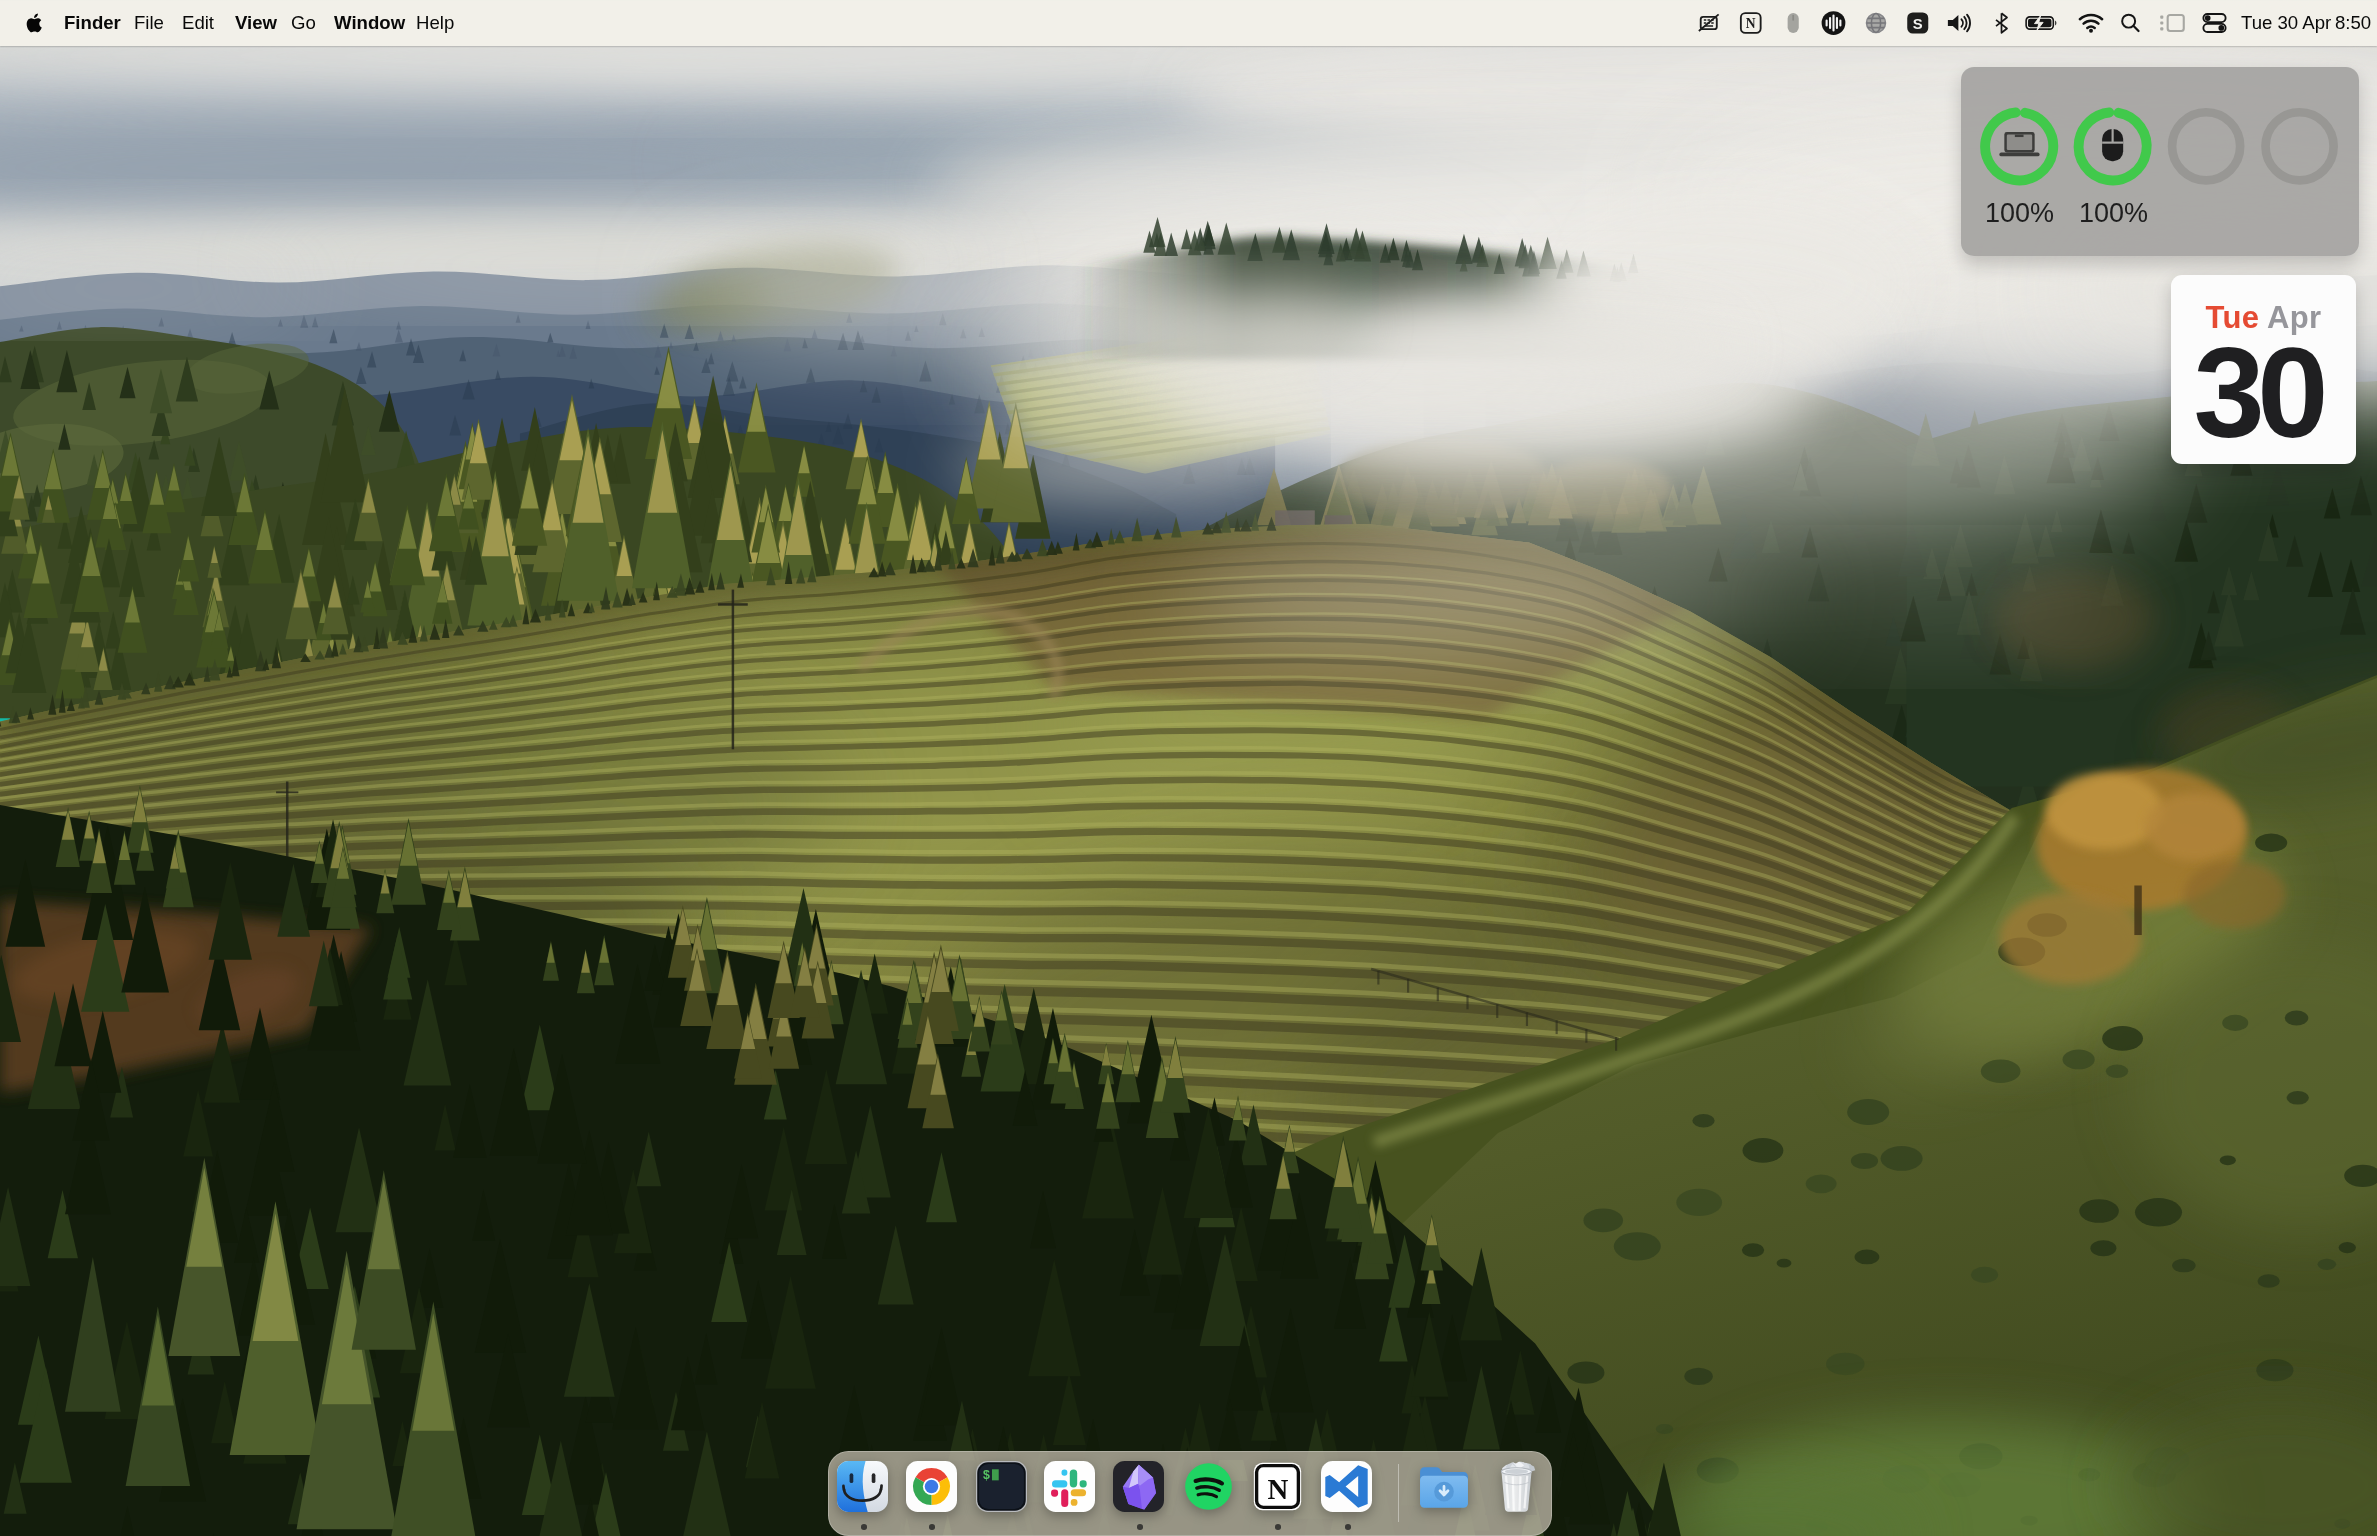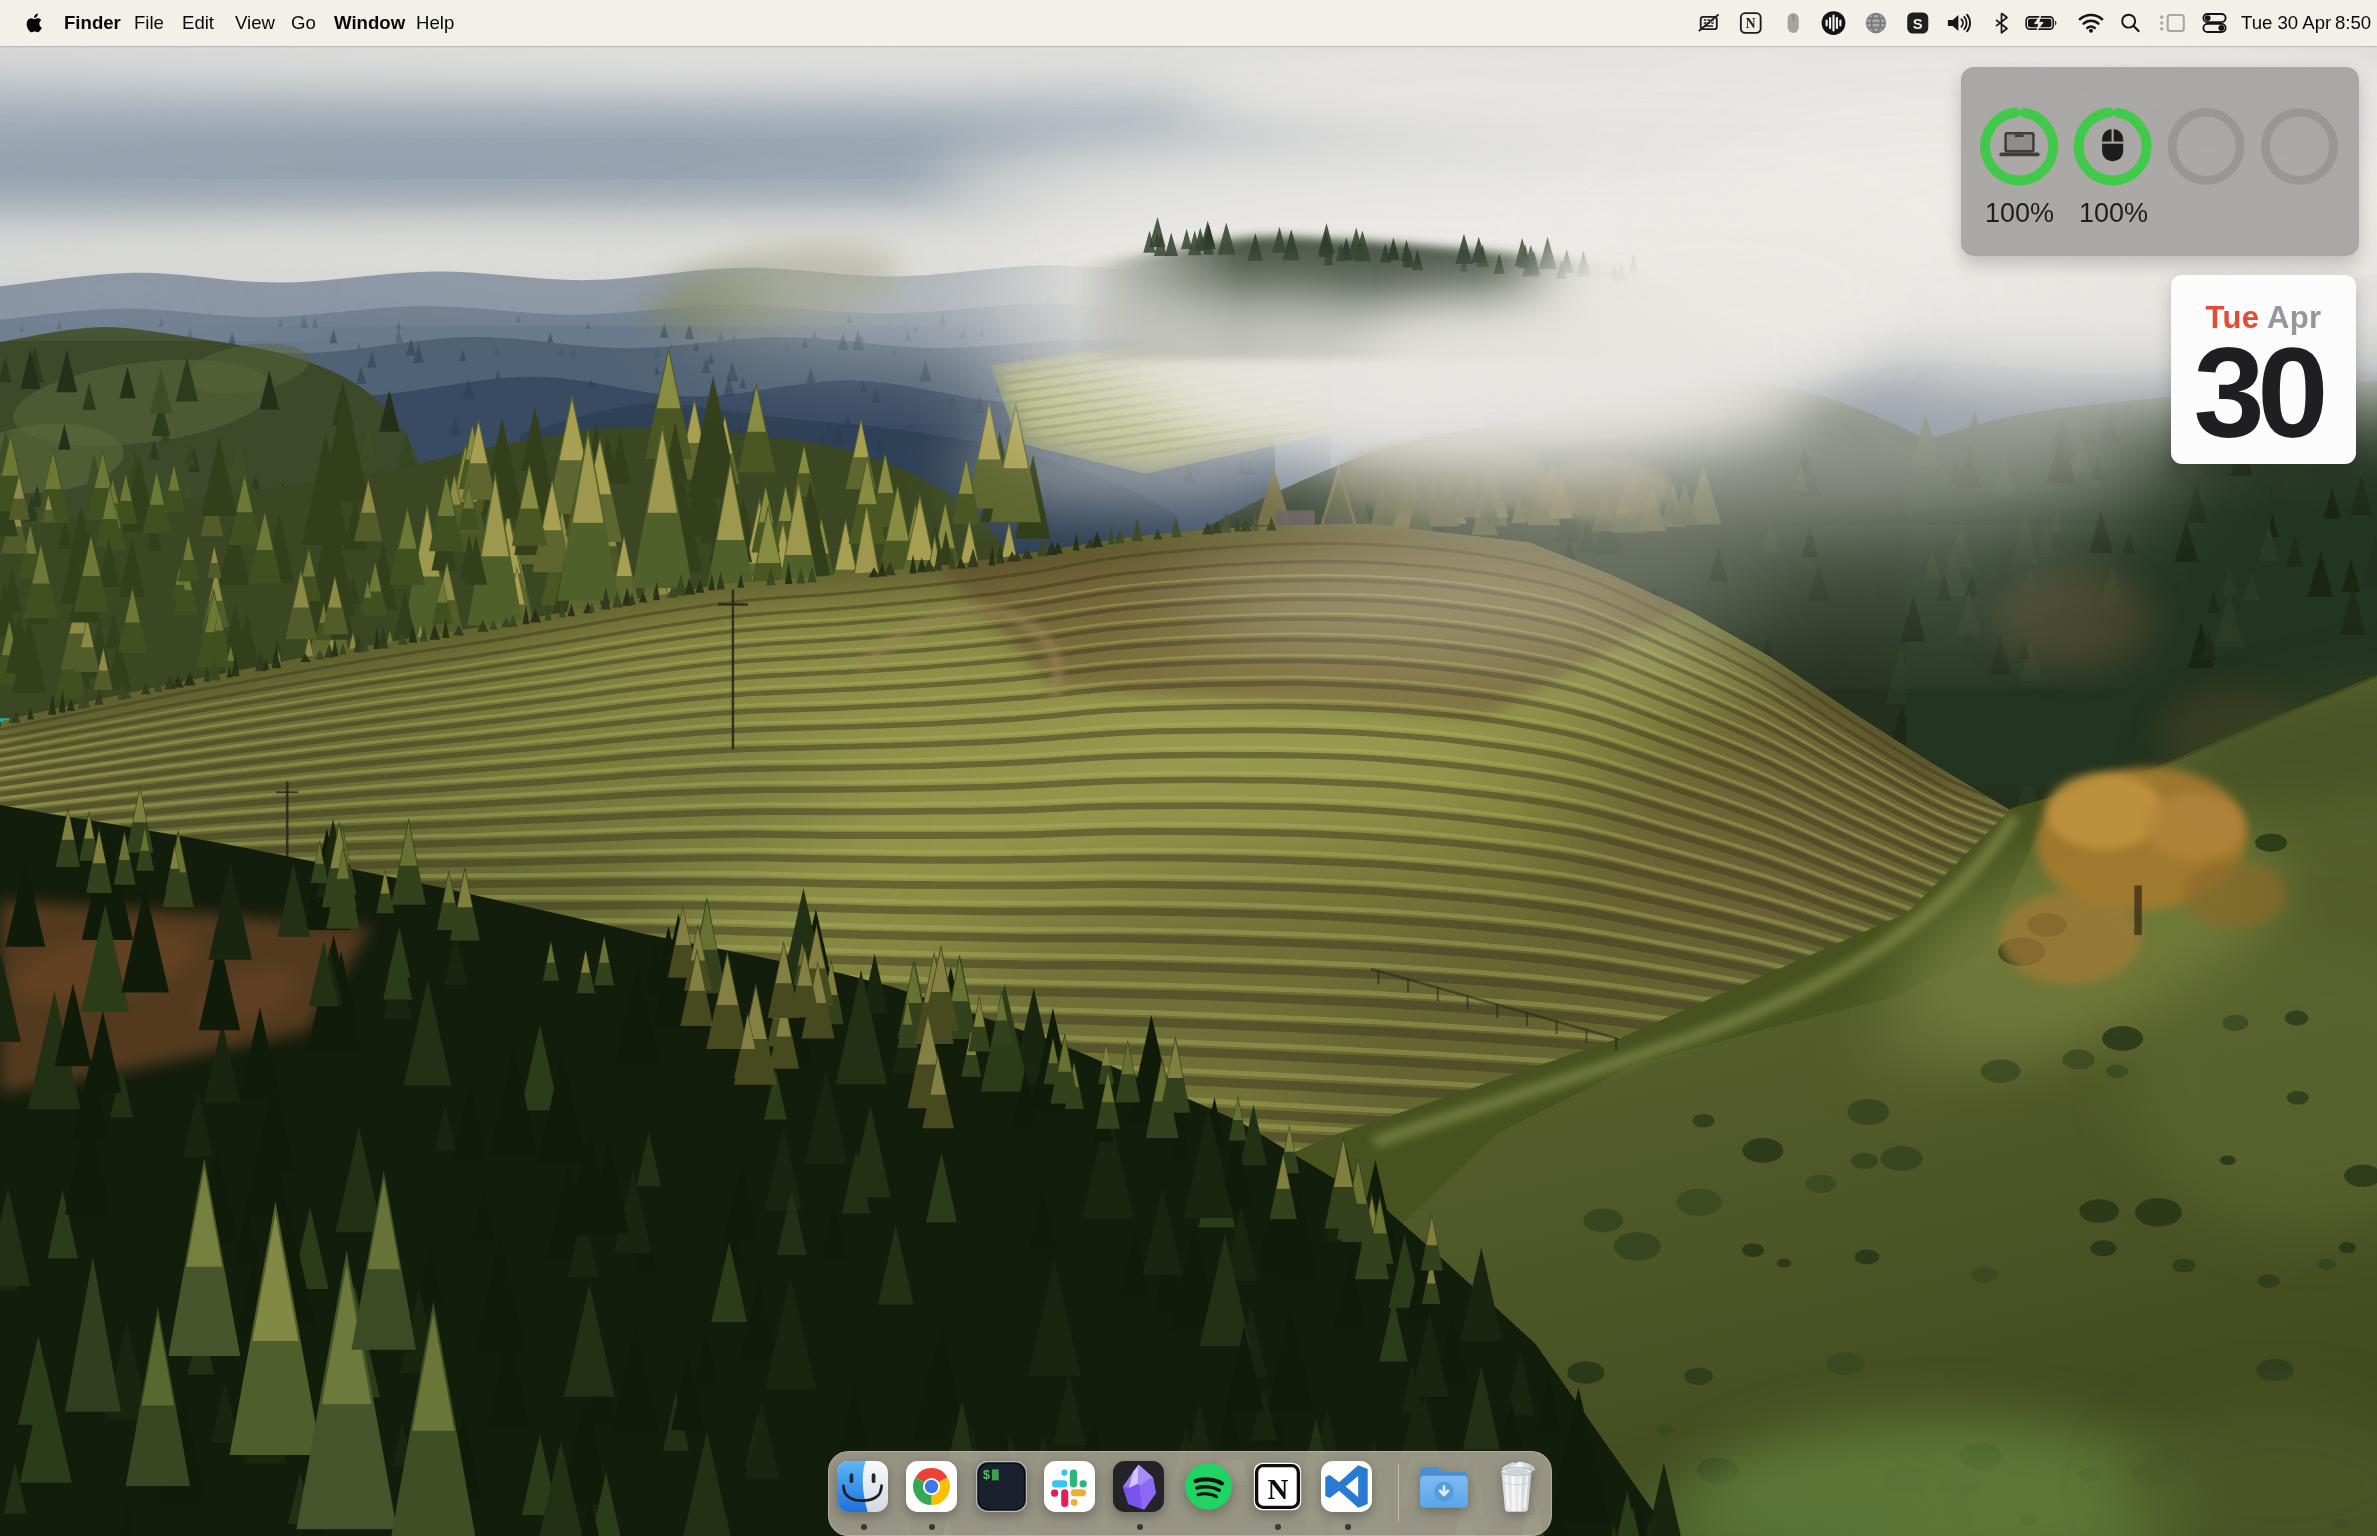--- a/index.html
+++ b/index.html
@@ -1575,21 +1575,21 @@
 <ellipse cx="2300" cy="560" rx="500" ry="70" fill="#e8e6e1" opacity="0.7" filter="url(#b45)"></ellipse>
 <ellipse cx="1980" cy="520" rx="220" ry="60" fill="#e4e2dc" opacity="0.5" filter="url(#b45)"></ellipse>
 </svg>
 <div id="menubar">
       <svg class="micon" style="left:25px" width="17.3" height="21" viewBox="0 0 28 34">
         <path fill="#060606" d="M23.1 18.1c0-3.8 3.1-5.6 3.2-5.7-1.8-2.6-4.5-2.9-5.5-3-2.3-.2-4.5 1.4-5.7 1.4-1.2 0-3-1.3-4.9-1.3-2.5 0-4.9 1.5-6.2 3.7-2.6 4.6-.7 11.4 1.9 15.1 1.3 1.8 2.8 3.9 4.8 3.8 1.9-.1 2.6-1.2 4.9-1.2s3 1.2 4.9 1.2c2 0 3.3-1.9 4.6-3.7 1.4-2.1 2-4.2 2-4.3-.1 0-3.9-1.5-4-6zM19.3 6.6c1-1.3 1.8-3.1 1.6-4.9-1.5.1-3.4 1-4.5 2.3-1 1.1-1.9 3-1.6 4.7 1.7.2 3.4-.8 4.5-2.1z"></path>
       </svg>
       <div class="mi" style="left:64px;font-weight:700">Finder</div>
       <div class="mi" style="left:134px;font-weight:400">File</div>
       <div class="mi" style="left:182px;font-weight:400">Edit</div>
-      <div class="mi" style="left:235px;font-weight:400">View</div>
+      <div class="mi" style="left:235px;font-weight:700">View</div>
       <div class="mi" style="left:291px;font-weight:400">Go</div>
       <div class="mi" style="left:334px;font-weight:700">Window</div>
       <div class="mi" style="left:416px;font-weight:400">Help</div>
       <svg class="micon" style="left:1697px" width="23.5" height="23.5" viewBox="0 0 38 38">
         <g stroke="#1c1c1c" stroke-width="3" fill="none">
           <rect x="6" y="9" width="26" height="20" rx="4"></rect>
           <path d="M3 32 L35 5"></path>
           <path d="M11 14h4M17 14h4M23 14h4M11 19h4M17 19h4M23 19h4M12 24h14" stroke-width="2.4"></path>
         </g>
       </svg>

